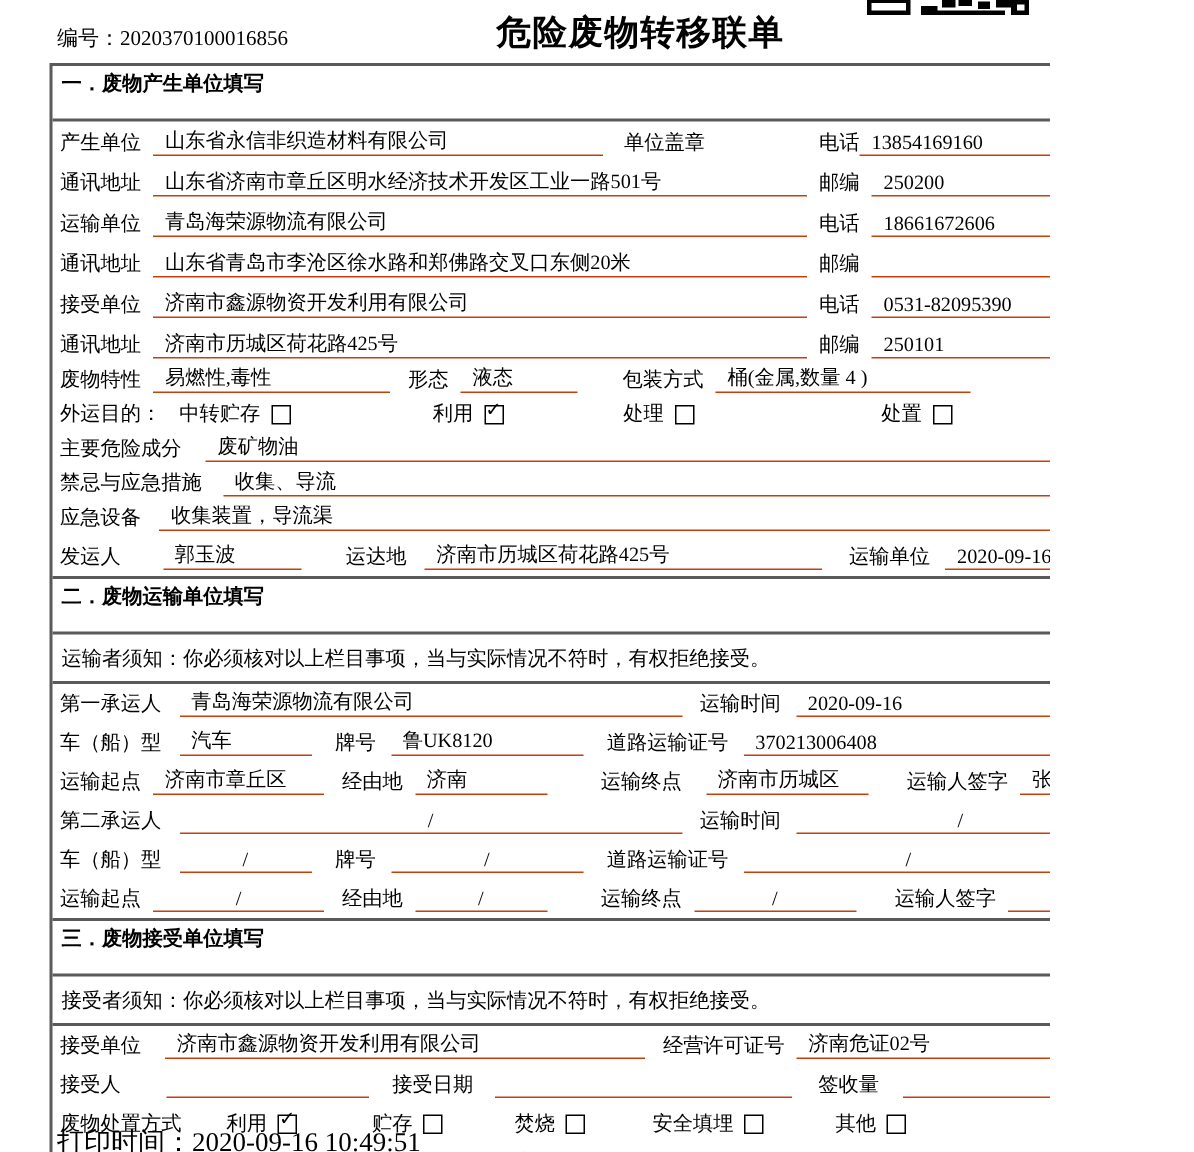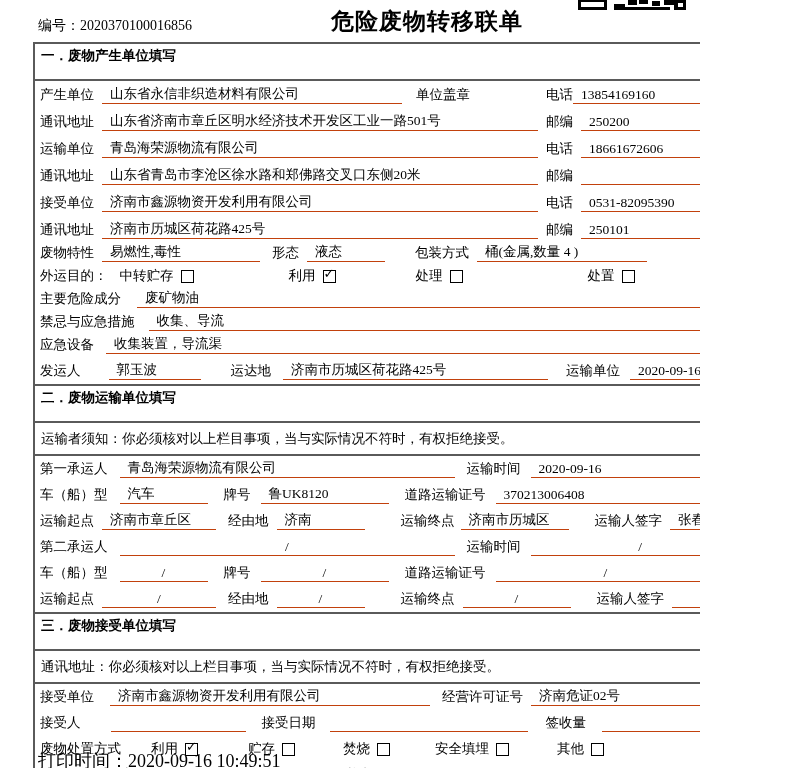--- a/index.html
+++ b/index.html
@@ -184,21 +184,21 @@
       <span class="lbl" style="margin-left:16px">道路运输证号</span>
       <span class="fill" style="margin-left:10px;width:220px">370213006408</span>
     </div>
 
     <div class="row h26">
       <span class="lbl">运输起点</span>
       <span class="fill" style="margin-left:8px;width:114px">济南市章丘区</span>
       <span class="lbl" style="margin-left:12px">经由地</span>
       <span class="fill" style="margin-left:8px;width:88px">济南</span>
       <span class="lbl" style="margin-left:36px">运输终点</span>
-      <span class="fill" style="margin-left:6px;width:108px">济南市历城区</span>
+      <span class="fill" style="margin-left:16px;width:108px">济南市历城区</span>
       <span class="lbl" style="margin-left:26px">运输人签字</span>
       <span class="fill grow" style="margin-left:8px;margin-right:2px">张春雷</span>
     </div>
 
     <div class="row h26">
       <span class="lbl">第二承运人</span>
       <span class="fill ctr" style="margin-left:12px;width:335px">/</span>
       <span class="lbl" style="margin-left:12px">运输时间</span>
       <span class="fill grow ctr" style="margin-left:10px">/</span>
     </div>
@@ -217,21 +217,21 @@
       <span class="fill ctr" style="margin-left:8px;width:114px">/</span>
       <span class="lbl" style="margin-left:12px">经由地</span>
       <span class="fill ctr" style="margin-left:8px;width:88px">/</span>
       <span class="lbl" style="margin-left:36px">运输终点</span>
       <span class="fill ctr" style="margin-left:8px;width:108px">/</span>
       <span class="lbl" style="margin-left:26px">运输人签字</span>
       <span class="fill grow ctr" style="margin-left:8px;margin-right:2px">/</span>
     </div>
 
     <div class="sec-title bt">三．废物接受单位填写</div>
-    <div class="notice">通讯地址：你必须核对以上栏目事项，当与实际情况不符时，有权拒绝接受。</div>
+    <div class="notice">接受者须知：你必须核对以上栏目事项，当与实际情况不符时，有权拒绝接受。</div>
 
     <div class="row h26">
       <span class="lbl">接受单位</span>
       <span class="fill" style="margin-left:16px;width:320px">济南市鑫源物资开发利用有限公司</span>
       <span class="lbl" style="margin-left:12px">经营许可证号</span>
       <span class="fill grow" style="margin-left:8px">济南危证02号</span>
     </div>
 
     <div class="row h26">
       <span class="lbl">接受人</span>

